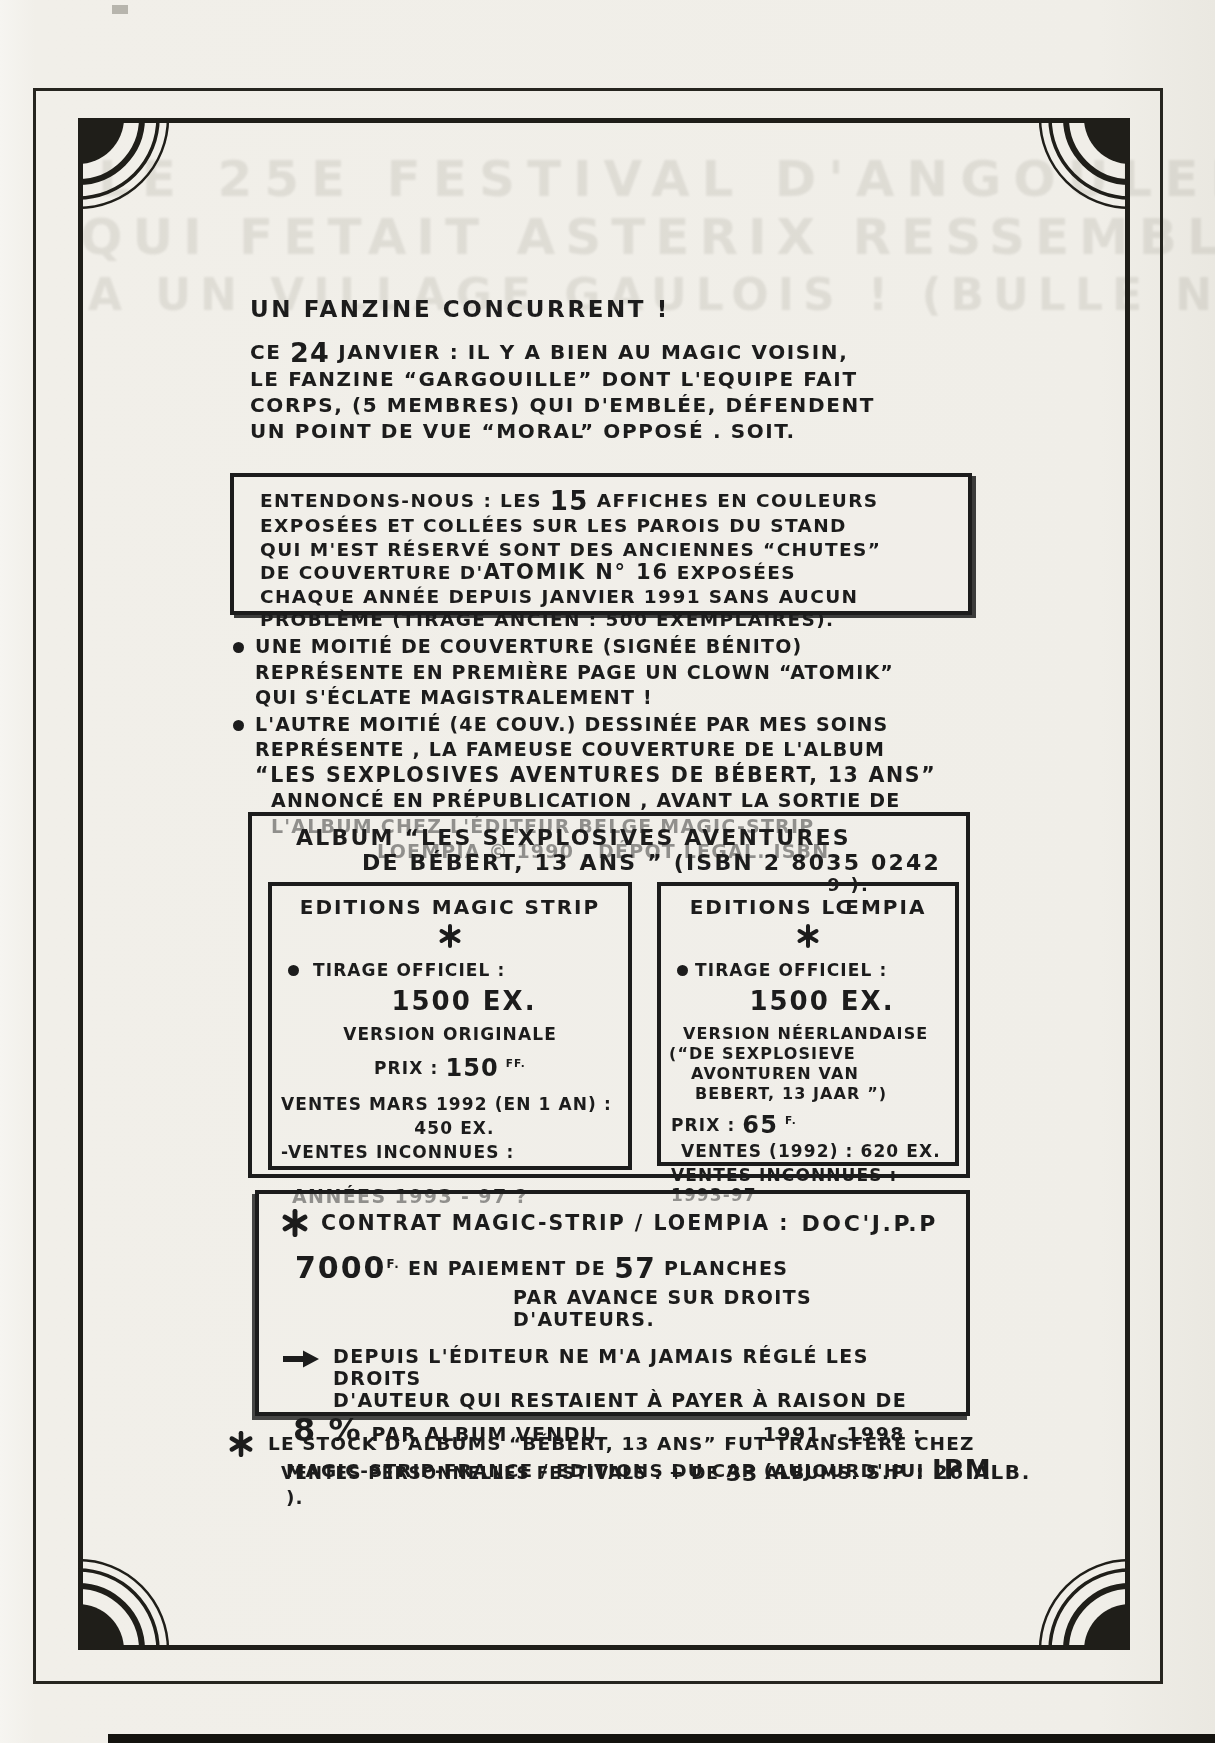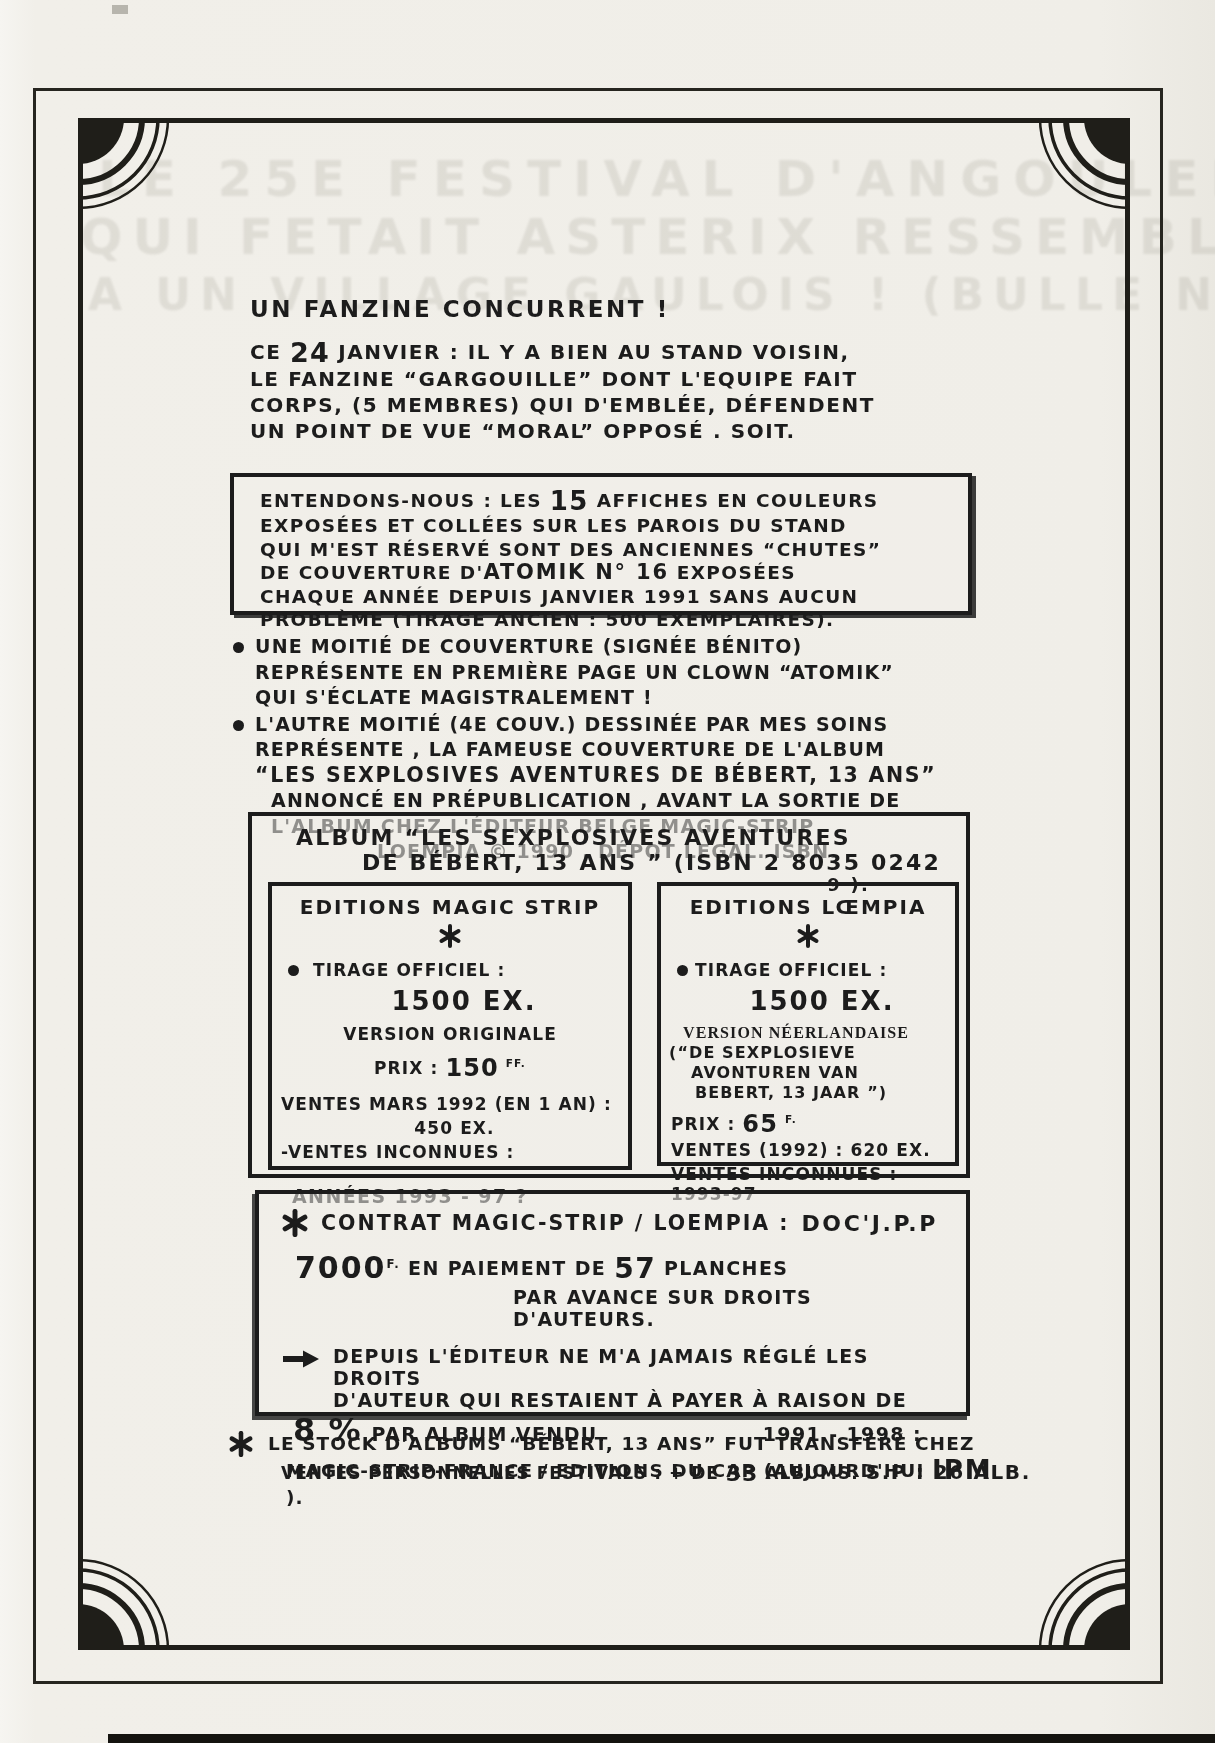--- a/index.html
+++ b/index.html
@@ -123,21 +123,21 @@
     <svg class="corner bl" viewBox="0 0 100 100">
       <path d="M0,0 L46,0 A46,46 0 0 1 0,46 Z" fill="#1f1e19"></path>
       <path d="M64,0 A64,64 0 0 1 0,64" fill="none" stroke="#1f1e19" stroke-width="6"></path>
       <path d="M80,0 A80,80 0 0 1 0,80" fill="none" stroke="#1f1e19" stroke-width="3.5"></path>
       <path d="M90,0 A90,90 0 0 1 0,90" fill="none" stroke="#1f1e19" stroke-width="2.5"></path>
     </svg>
   </div>
 
   <div class="intro">
     <div class="heading">UN FANZINE CONCURRENT !</div>
-    <div><span>CE </span><span class="bignum">24</span><span> JANVIER : IL Y A BIEN AU STAND VOISIN,</span></div>
+    <div><span>CE </span><span class="bignum">24</span><span> JANVIER : IL Y A BIEN AU MAGIC VOISIN,</span></div>
     <div>LE FANZINE “GARGOUILLE” DONT L'EQUIPE FAIT</div>
     <div>CORPS, (5 MEMBRES) QUI D'EMBLÉE, DÉFENDENT</div>
     <div>UN POINT DE VUE “MORAL” OPPOSÉ . SOIT.</div>
   </div>
 
   <div class="box1">
     <div><span>ENTENDONS-NOUS : LES </span><span class="b1big">15</span><span> AFFICHES EN COULEURS</span></div>
     <div>EXPOSÉES ET COLLÉES SUR LES PAROIS DU STAND</div>
     <div>QUI M'EST RÉSERVÉ SONT DES ANCIENNES “CHUTES”</div>
     <div><span>DE COUVERTURE D'</span><span class="b1bold">ATOMIK N° 16</span><span> EXPOSÉES</span></div>
@@ -201,26 +201,26 @@
         <svg width="24" height="24" viewBox="0 0 24 24">
             <g stroke="#1c1c1c" stroke-width="4" stroke-linecap="round">
               <line x1="12" y1="2" x2="12" y2="22"></line>
               <line x1="3.5" y1="7" x2="20.5" y2="17"></line>
               <line x1="3.5" y1="17" x2="20.5" y2="7"></line>
             </g>
           </svg>
       </div>
       <div class="col-row"><span class="dot"></span>&nbsp;<span>TIRAGE OFFICIEL :</span></div>
       <div class="col-row col-center tirage-val">1500 EX.</div>
-      <div class="col-row" style="font-size:16px; padding-left:22px;font-family:Liberation Serif, serif;">VERSION NÉERLANDAISE</div>
+      <div class="col-row" style="font-size:16px; padding-left:22px;">VERSION NÉERLANDAISE</div>
       <div class="col-row" style="font-size:16px; margin-top:1px; padding-left:8px;">(“DE SEXPLOSIEVE</div>
       <div class="col-row" style="font-size:16px; margin-top:1px; padding-left:30px;">AVONTUREN VAN</div>
       <div class="col-row" style="font-size:16px; margin-top:1px; padding-left:34px;">BEBERT, 13 JAAR ”)</div>
       <div class="col-row" style="margin-top:10px; padding-left:10px;"><span>PRIX : </span><span class="prix-num">65</span>&nbsp;<sup>F.</sup></div>
-      <div class="vrow" style="padding-left:10px;">VENTES (1992) : 620 EX.</div>
+      <div class="vrow" style="padding-left:20px;">VENTES (1992) : 620 EX.</div>
       <div class="vrow" style="padding-left:10px;">VENTES INCONNUES : 1993-97</div>
     </div>
   </div>
 
   <div class="contract">
     <div class="c-title">
       <svg class="star" width="28" height="28" viewBox="0 0 24 24">
           <g stroke="#1c1c1c" stroke-width="4.2" stroke-linecap="round">
             <line x1="12" y1="2" x2="12" y2="22"></line>
             <line x1="3.5" y1="7" x2="20.5" y2="17"></line>

